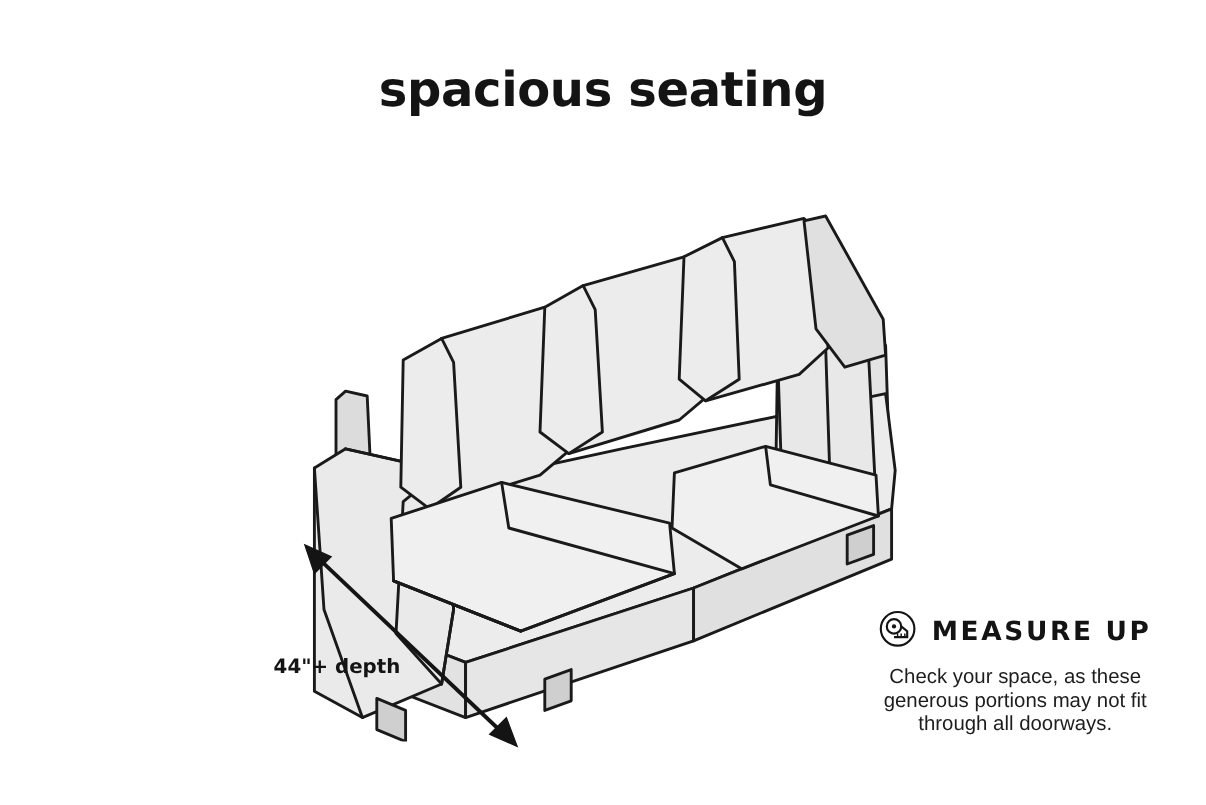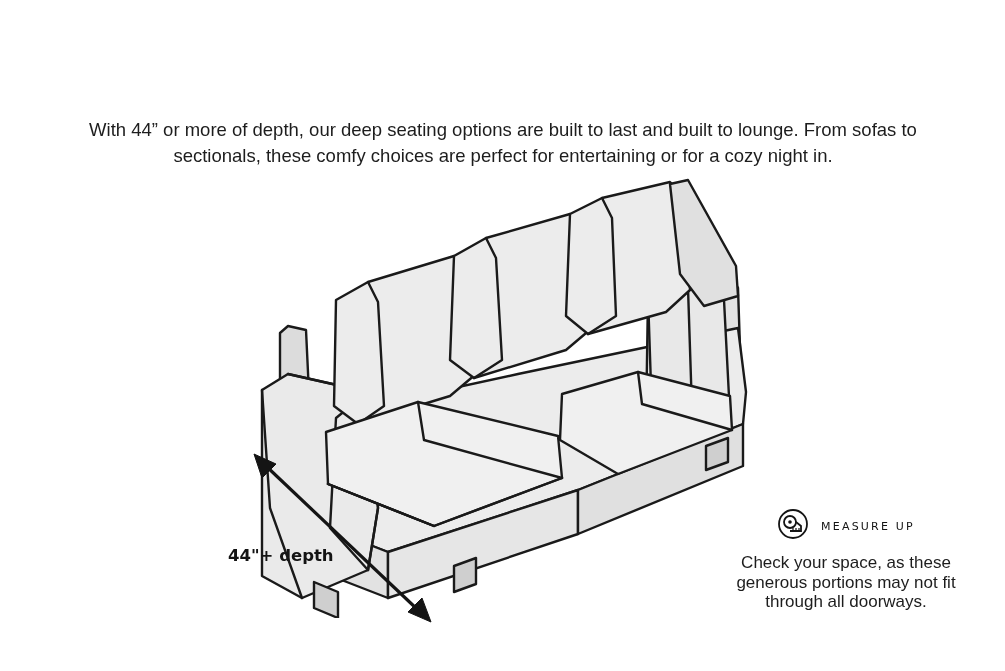--- a/index.html
+++ b/index.html
@@ -58,22 +58,22 @@
     text-align: center;
   }
   .measure-head {
     display: flex;
     align-items: center;
     justify-content: center;
     gap: 12px;
     margin-bottom: 9px;
   }
   .measure-title {
-    font-size: 11px;
-    font-weight: normal;
+    font-size: 22px;
+    font-weight: bold;
     letter-spacing: 2.2px;
     color: #141414;
     font-family: "DejaVu Sans", sans-serif;
   }
   .measure-note {
     font-size: 17px;
     line-height: 19.5px;
     color: #1d1d1d;
   }
   .dim-label {
@@ -92,22 +92,22 @@
     top: 452px;
     width: 185px;
     height: 172px;
   }
 </style>
 </head>
 <body>
 
 <div class="page">
 
+  <div class="headline">spacious seating</div>
 
-  <div class="subhead">With 44” or more of depth, our deep seating options are built to last and built to lounge. From sofas to sectionals, these comfy choices are perfect for entertaining or for a cozy night in.</div>
 
   <div class="illustration">
     <svg width="580" height="440" viewBox="0 0 580 440" xmlns="http://www.w3.org/2000/svg">
       <g fill="#e9e9e9" stroke="#1a1a1a" stroke-width="2.4" stroke-linejoin="round" stroke-linecap="round">
 
         <path d="M62 155 L70 148 L88 152 L95 300 L78 308 L62 300 Z" fill="#dcdcdc"></path>
 
         <path d="M452 40 L470 34 L520 110 L524 230 L466 250 L452 160 Z" fill="#e3e3e3"></path>
 
         <path d="M70 246 L300 196 L520 150 L528 214 L525 246 L360 312 L170 374 L72 336 Z" fill="#ececec"></path>

